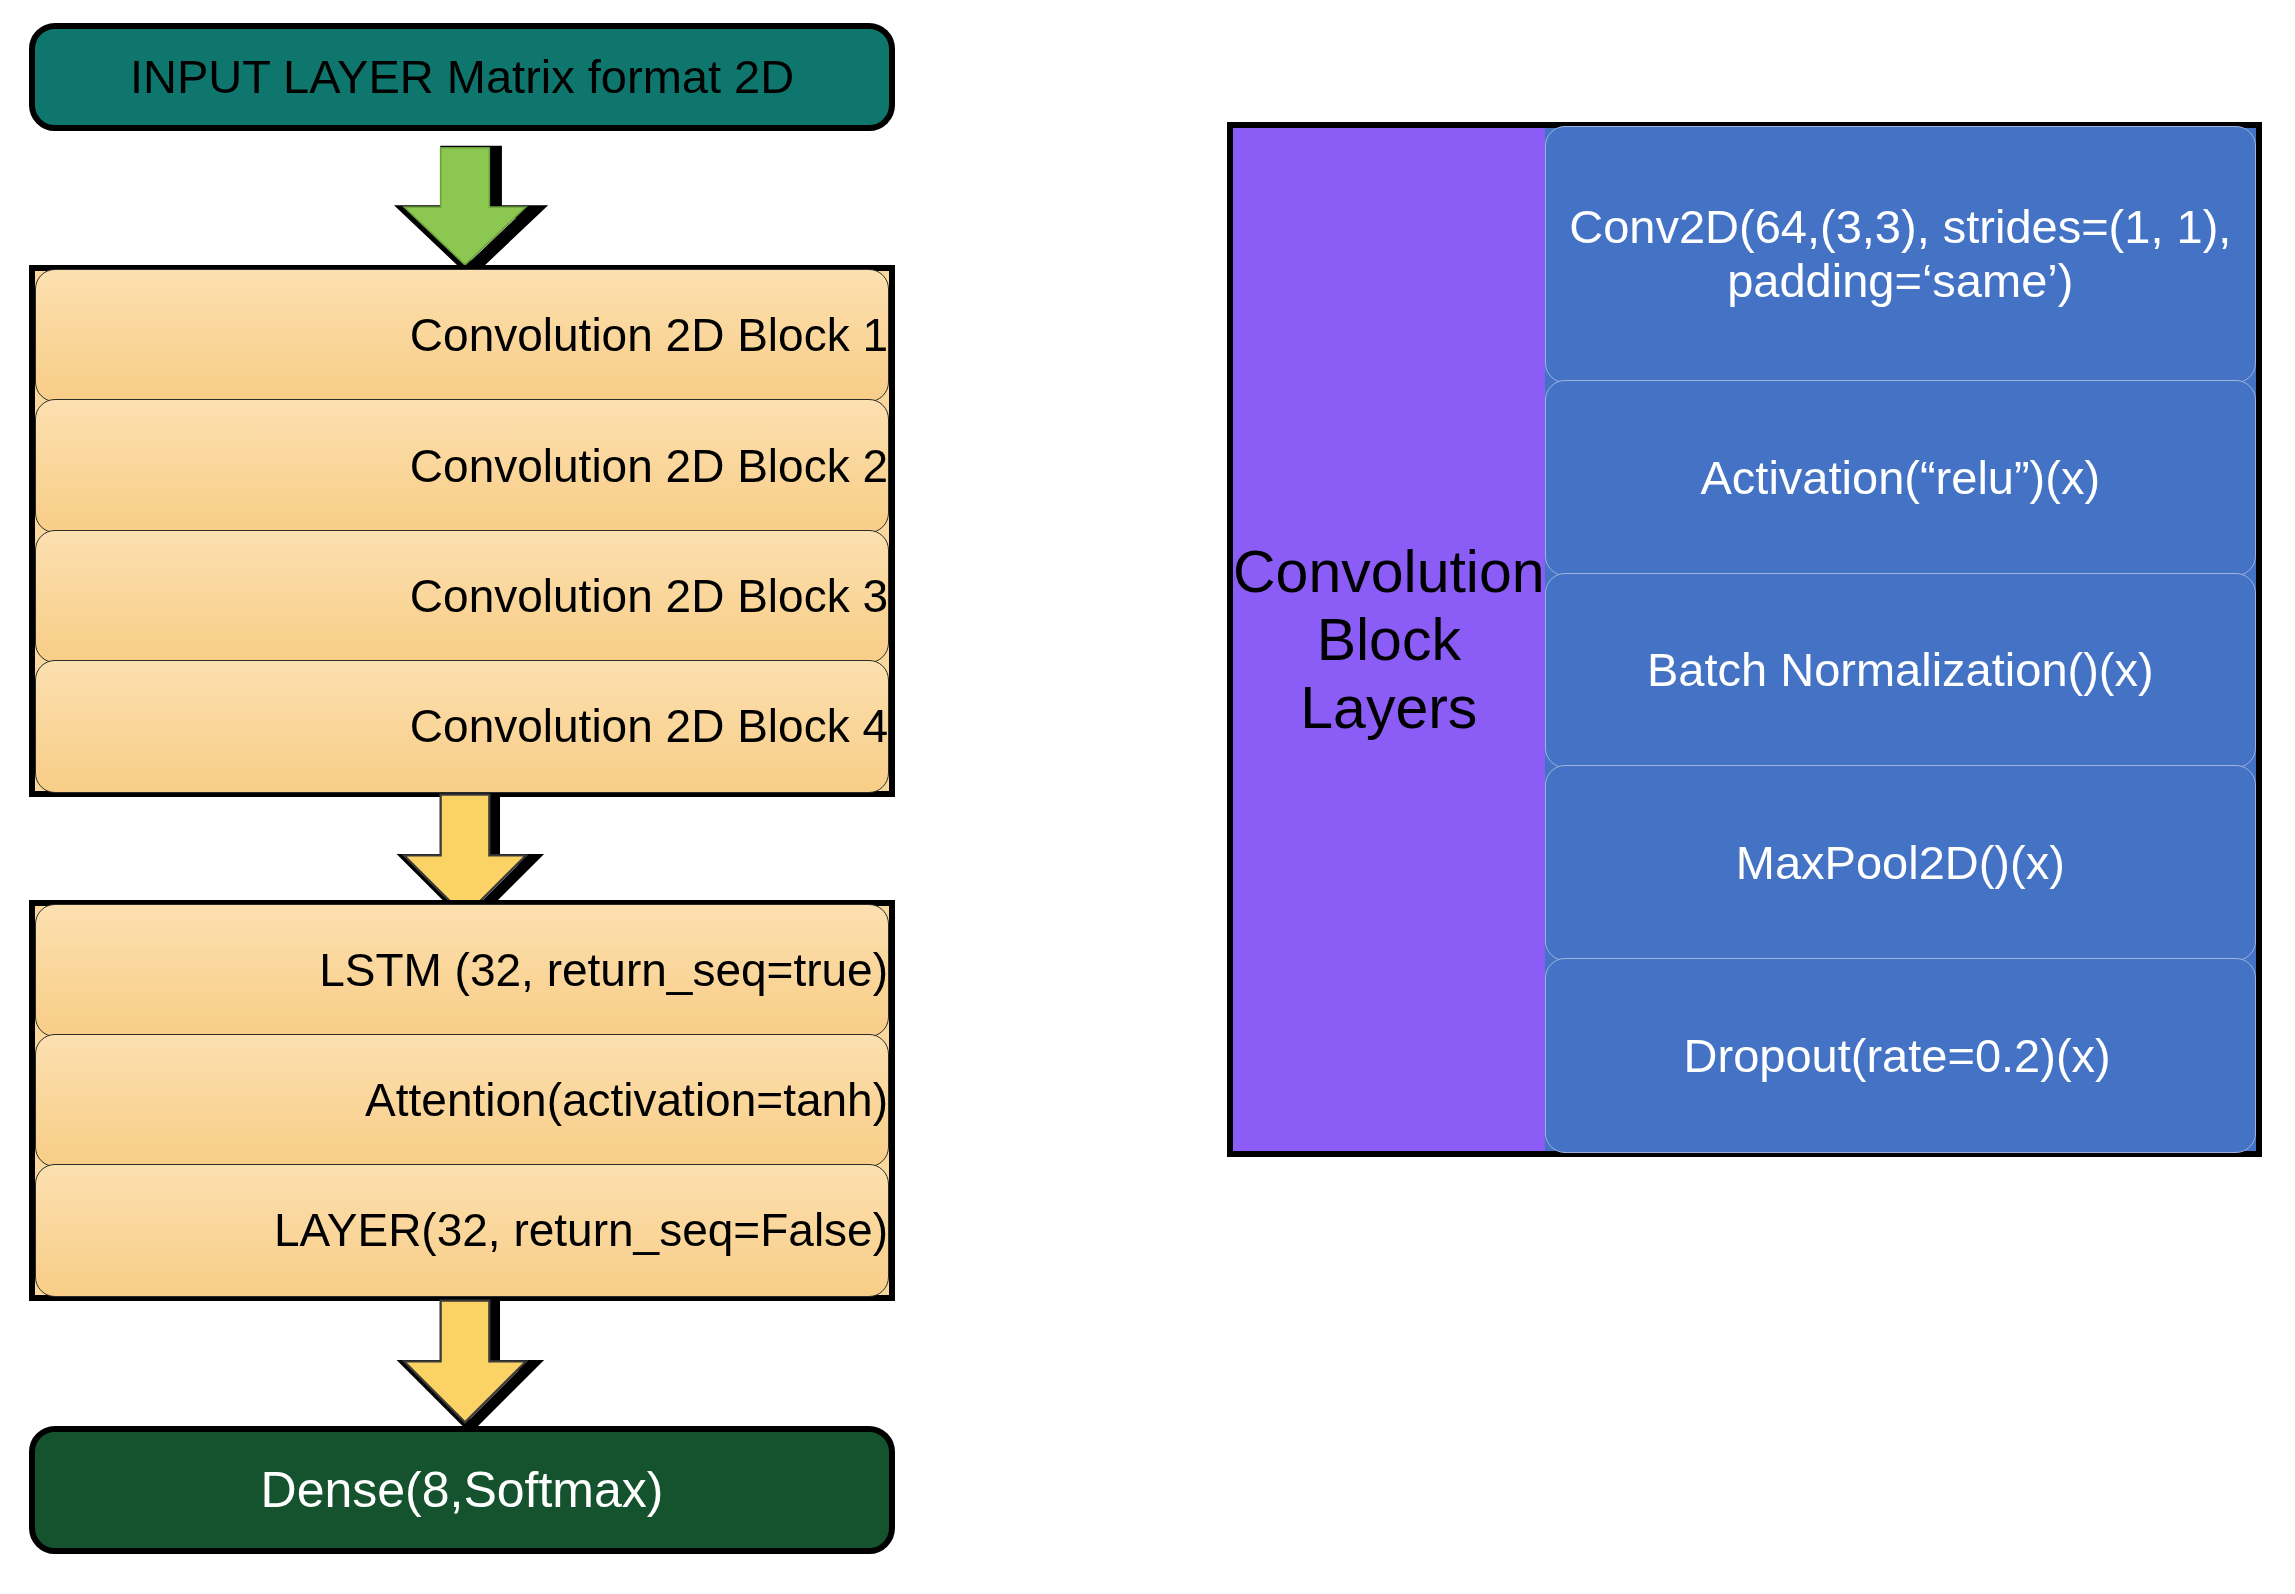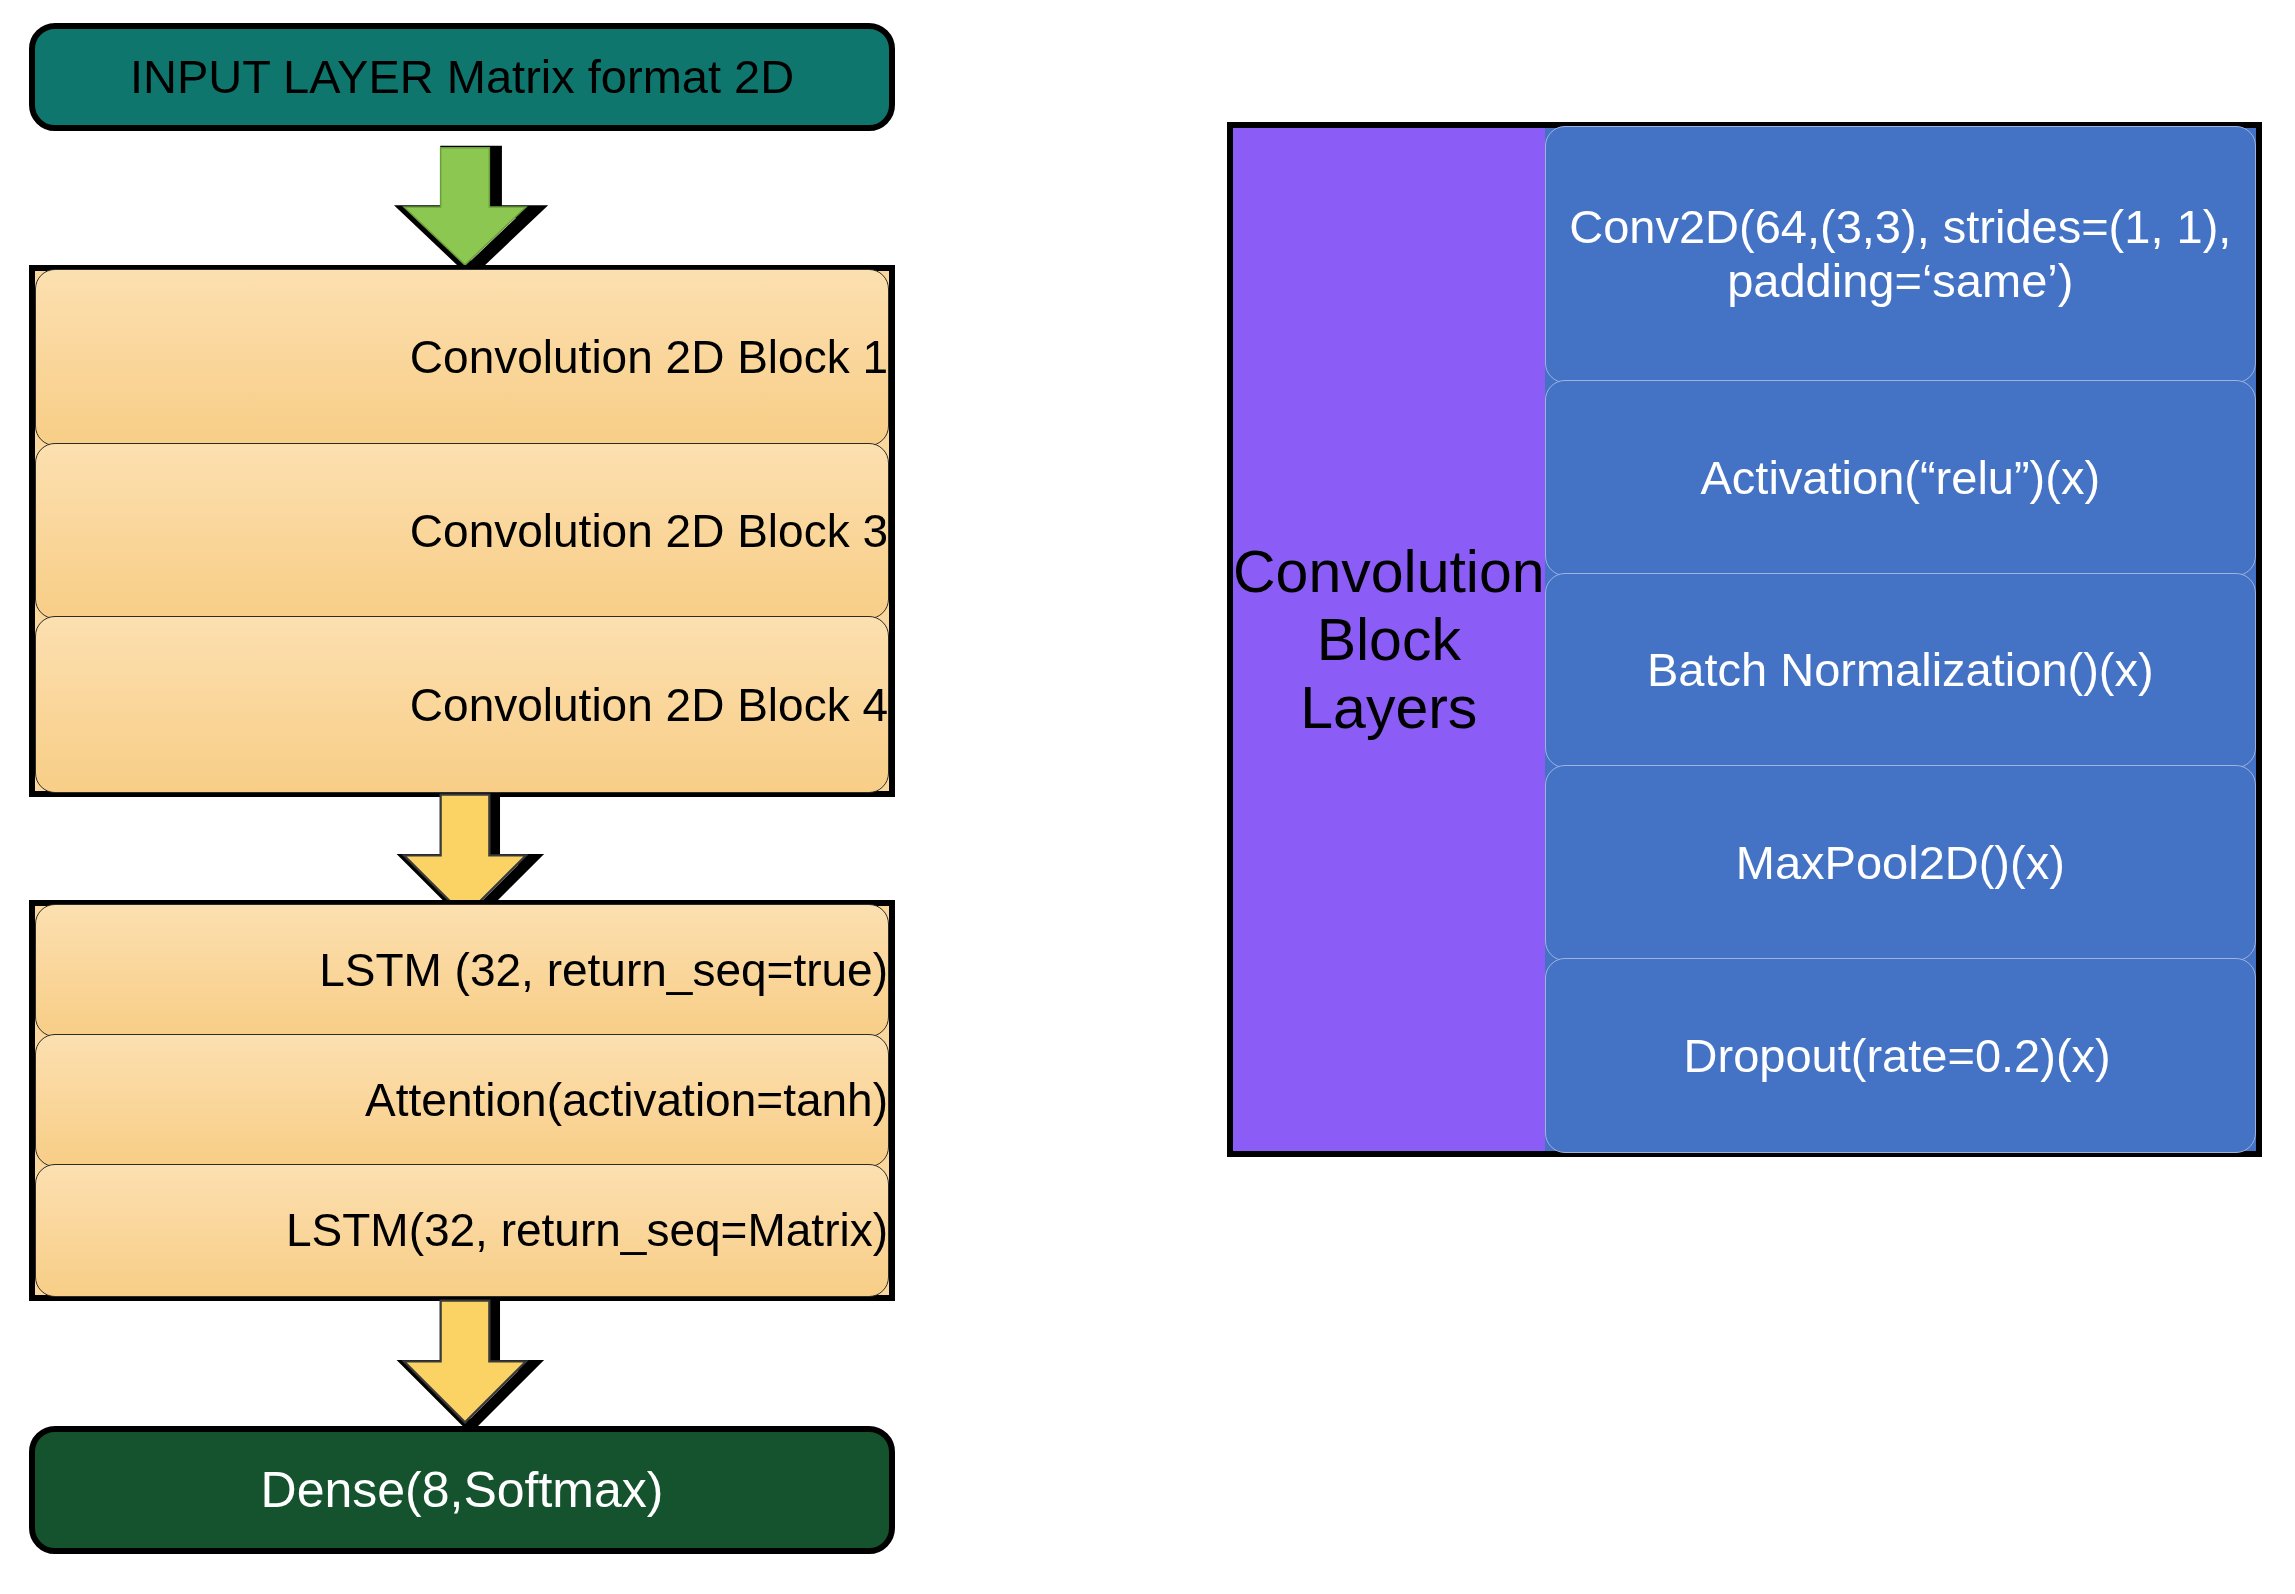--- a/index.html
+++ b/index.html
@@ -138,20 +138,23 @@
       <polygon points="78,14 142,14 142,92 190,92 110,168 30,92 78,92" fill="none" stroke="#000000" stroke-width="17" transform="translate(8,6)"></polygon>
       <polygon points="78,14 142,14 142,92 190,92 110,168 30,92 78,92" fill="#8CC751" stroke="#6aa03c" stroke-width="2"></polygon>
     </svg>
   </div>
 
   <div class="stack" style="left:29px; top:265px; width:866px; height:532px;">
     <div class="stack-row">
       <span>Convolution 2D Block 1</span>
     </div>
     <div class="stack-row">
+      <span>Convolution 2D Block 2</span>
+    </div>
+    <div class="stack-row">
       <span>Convolution 2D Block 3</span>
     </div>
     <div class="stack-row">
       <span>Convolution 2D Block 4</span>
     </div>
   </div>
 
   <div class="arrow" style="left:381px; top:790px; width:168px; height:134px;">
     <svg width="168" height="134" viewBox="0 0 220 176">
       <polygon points="78,6 142,6 142,86 190,86 110,166 30,86 78,86" fill="none" stroke="#000000" stroke-width="14" transform="translate(7,5)"></polygon>
@@ -160,21 +163,21 @@
   </div>
 
   <div class="stack" style="left:29px; top:900px; width:866px; height:401px;">
     <div class="stack-row">
       <span>LSTM (32, return_seq=true)</span>
     </div>
     <div class="stack-row">
       <span>Attention(activation=tanh)</span>
     </div>
     <div class="stack-row">
-      <span>LSTM(32, return_seq=Matrix)</span>
+      <span>LAYER(32, return_seq=False)</span>
     </div>
   </div>
 
   <div class="arrow" style="left:381px; top:1296px; width:168px; height:134px;">
     <svg width="168" height="134" viewBox="0 0 220 176">
       <polygon points="78,6 142,6 142,86 190,86 110,166 30,86 78,86" fill="none" stroke="#000000" stroke-width="14" transform="translate(7,5)"></polygon>
       <polygon points="78,6 142,6 142,86 190,86 110,166 30,86 78,86" fill="#FBD264" stroke="#3a3a3a" stroke-width="3"></polygon>
     </svg>
   </div>
 

